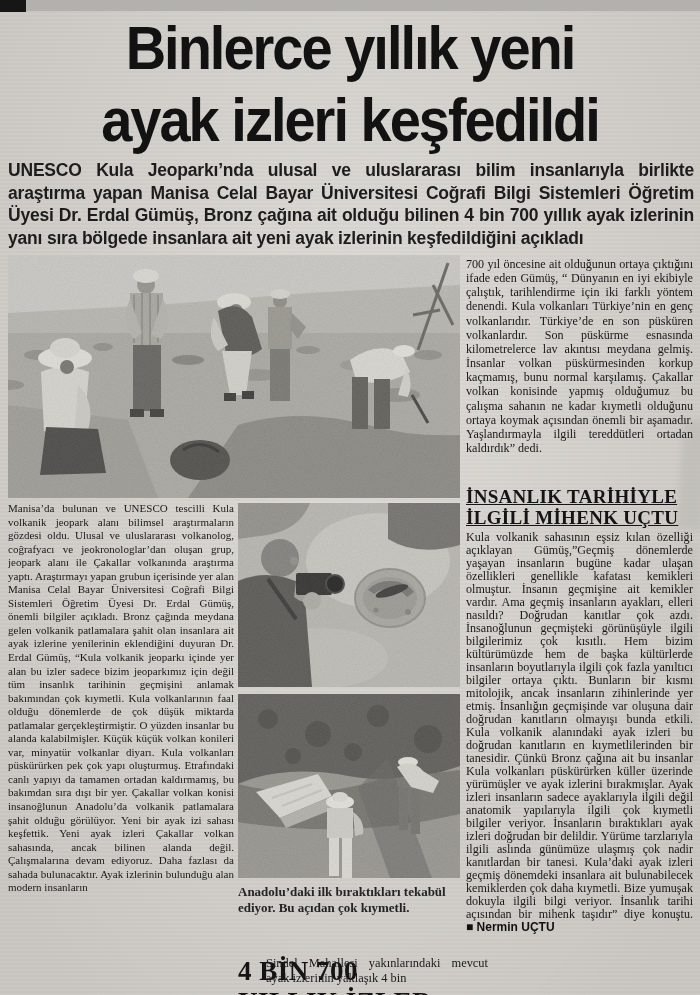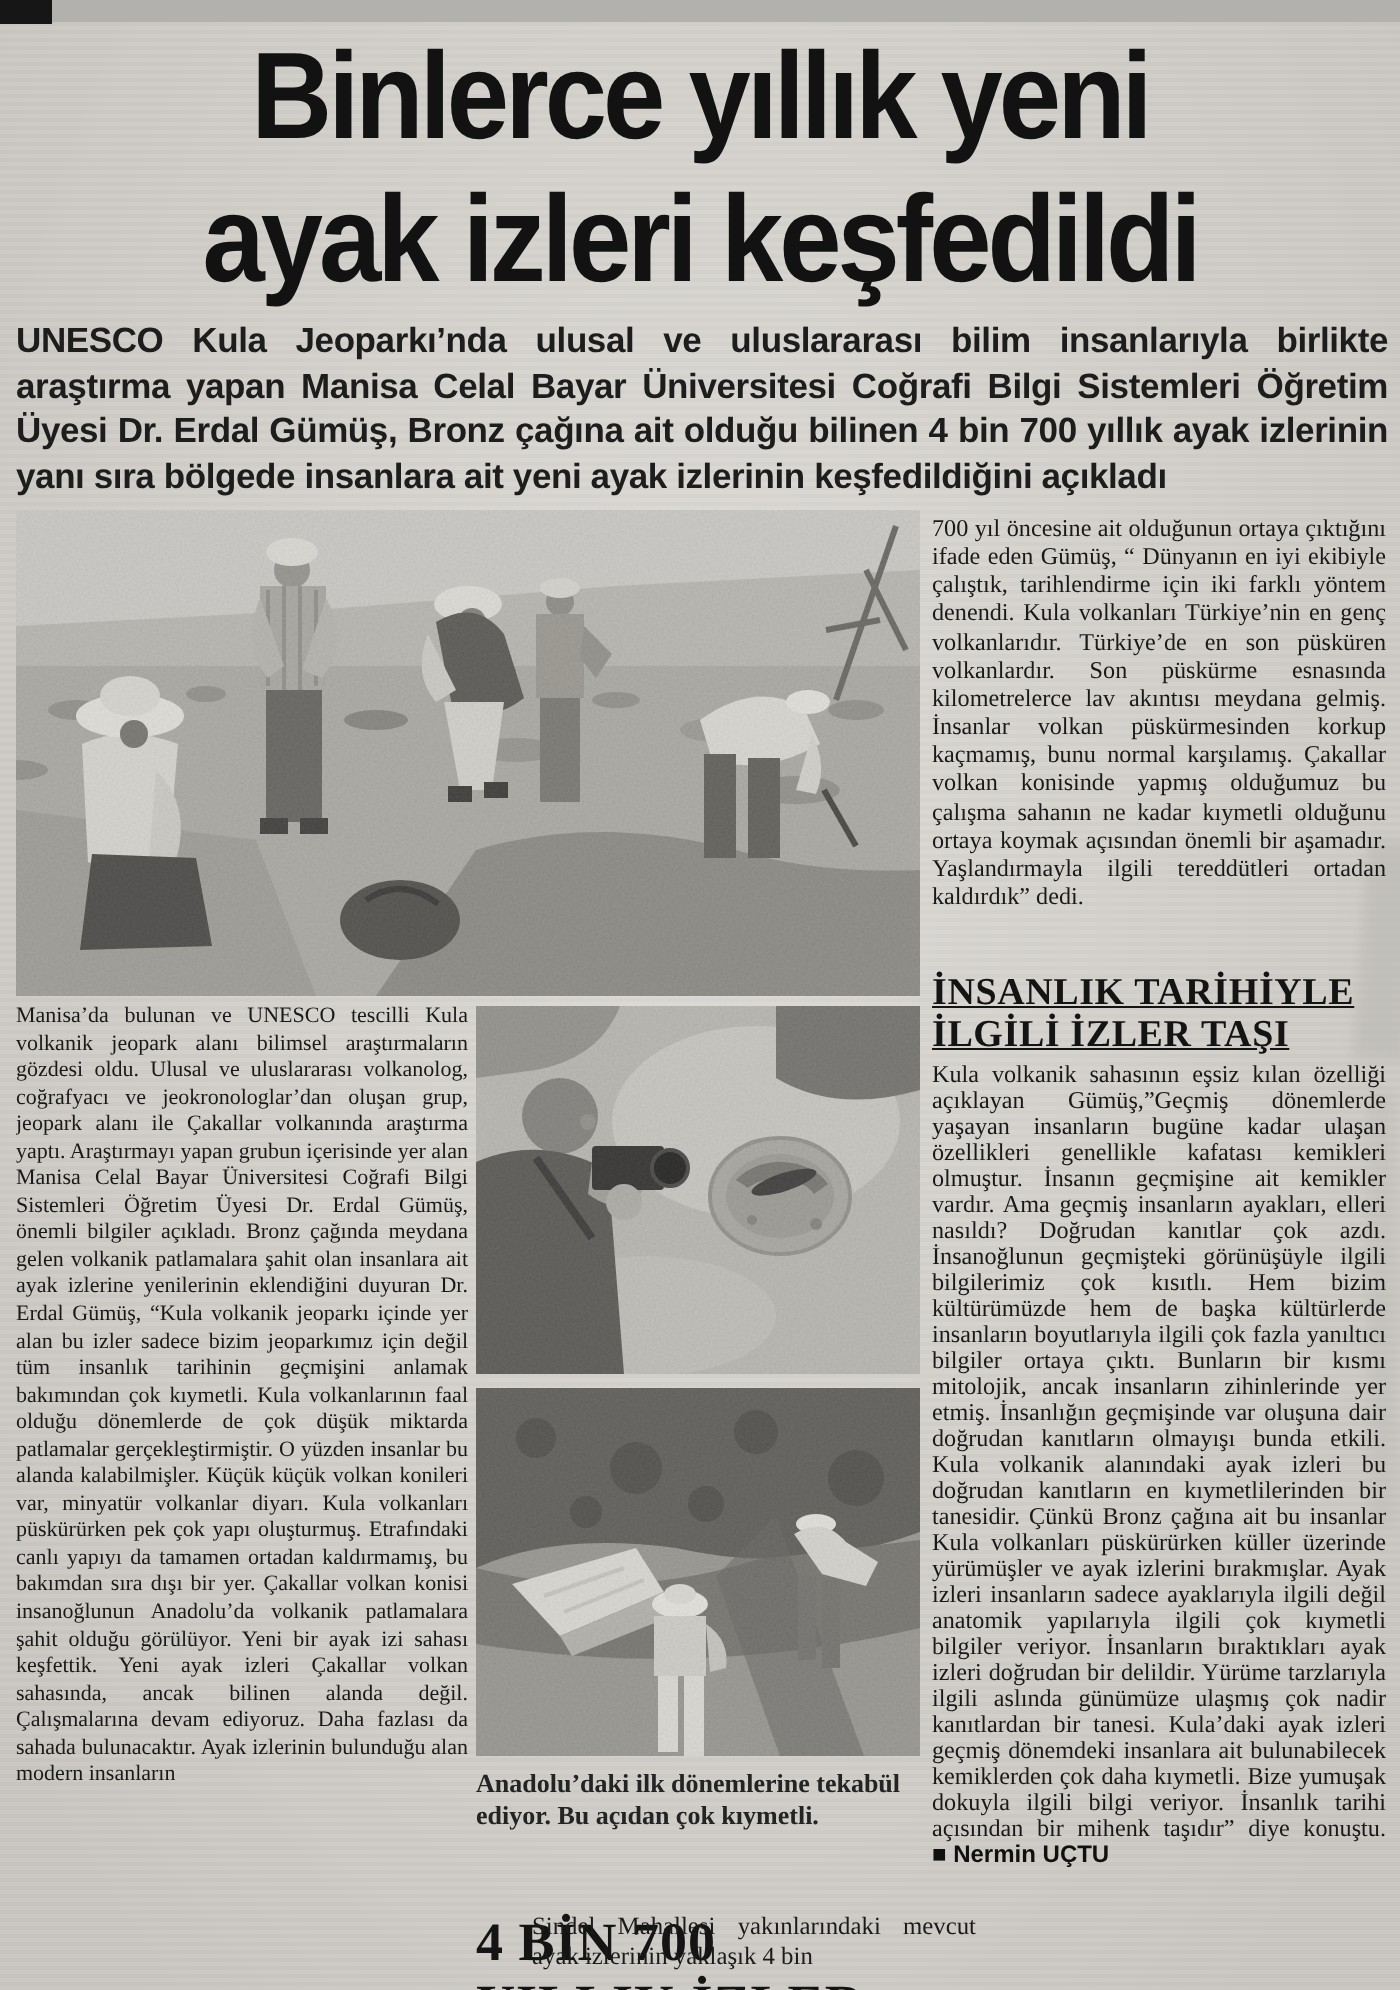--- a/index.html
+++ b/index.html
@@ -221,30 +221,30 @@
       <g transform="translate(170,68)">
         <ellipse cx="0" cy="0" rx="10" ry="5" fill="#e0ded8"></ellipse>
         <path d="M-11,5 q15,-9 26,4 l16,10 -6,12 -22,-6 Z" fill="#d2d0ca"></path>
         <rect x="-9" y="26" width="9" height="42" fill="#6b6965"></rect>
         <rect x="3" y="28" width="9" height="44" fill="#6b6965"></rect>
       </g>
       <rect width="222" height="184" filter="url(#g3)"></rect>
     </svg>
   </div>
 
-  <div class="col-mid-caption">Anadolu’daki ilk dönemlerine tekabül ediyor. Bu açıdan çok kıymetli.</div>
+  <div class="col-mid-caption">Anadolu’daki ilk bıraktıkları tekabül ediyor. Bu açıdan çok kıymetli.</div>
   <div class="sec3-title">4 BİN 700 YILLIK İZLER</div>
   <div class="col-mid-txt">
     <span class="indent">Sindel Mahallesi yakınlarındaki mevcut ayak izlerinin yaklaşık 4 bin</span>
   </div>
 
   <div class="col-right">
     <div class="body-txt rc-p1">700 yıl öncesine ait olduğunun ortaya çıktığını ifade eden Gümüş, “ Dünyanın en iyi ekibiyle çalıştık, tarihlendirme için iki farklı yöntem denendi. Kula volkanları Türkiye’nin en genç volkanlarıdır. Türkiye’de en son püsküren volkanlardır. Son püskürme esnasında kilometrelerce lav akıntısı meydana gelmiş. İnsanlar volkan püskürmesinden korkup kaçmamış, bunu normal karşılamış. Çakallar volkan konisinde yapmış olduğumuz bu çalışma sahanın ne kadar kıymetli olduğunu ortaya koymak açısından önemli bir aşamadır. Yaşlandırmayla ilgili tereddütleri ortadan kaldırdık” dedi.</div>
     <div class="sec2-title">
       <div>İNSANLIK TARİHİYLE</div>
-      <div>İLGİLİ İZLER TAŞI</div>
+      <div>İLGİLİ MİHENK UÇTU</div>
     </div>
     <div class="body-txt rc-p2">
       <span class="indent">Kula volkanik sahasının eşsiz kılan özelliği açıklayan Gümüş,”Geçmiş dönemlerde yaşayan insanların bugüne kadar ulaşan özellikleri genellikle kafatası kemikleri olmuştur. İnsanın geçmişine ait kemikler vardır. Ama geçmiş insanların ayakları, elleri nasıldı? Doğrudan kanıtlar çok azdı. İnsanoğlunun geçmişteki görünüşüyle ilgili bilgilerimiz çok kısıtlı. Hem bizim kültürümüzde hem de başka kültürlerde insanların boyutlarıyla ilgili çok fazla yanıltıcı bilgiler ortaya çıktı. Bunların bir kısmı mitolojik, ancak insanların zihinlerinde yer etmiş. İnsanlığın geçmişinde var oluşuna dair doğrudan kanıtların olmayışı bunda etkili. Kula volkanik alanındaki ayak izleri bu doğrudan kanıtların en kıymetlilerinden bir tanesidir. Çünkü Bronz çağına ait bu insanlar Kula volkanları püskürürken küller üzerinde yürümüşler ve ayak izlerini bırakmışlar. Ayak izleri insanların sadece ayaklarıyla ilgili değil anatomik yapılarıyla ilgili çok kıymetli bilgiler veriyor. İnsanların bıraktıkları ayak izleri doğrudan bir delildir. Yürüme tarzlarıyla ilgili aslında günümüze ulaşmış çok nadir kanıtlardan bir tanesi. Kula’daki ayak izleri geçmiş dönemdeki insanlara ait bulunabilecek kemiklerden çok daha kıymetli. Bize yumuşak dokuyla ilgili bilgi veriyor. İnsanlık tarihi açısından bir mihenk taşıdır” diye konuştu. </span><span class="byline"><span>■</span> <span>Nermin UÇTU</span></span>
     </div>
   </div>
 
 </div>
 
 </body></html>

